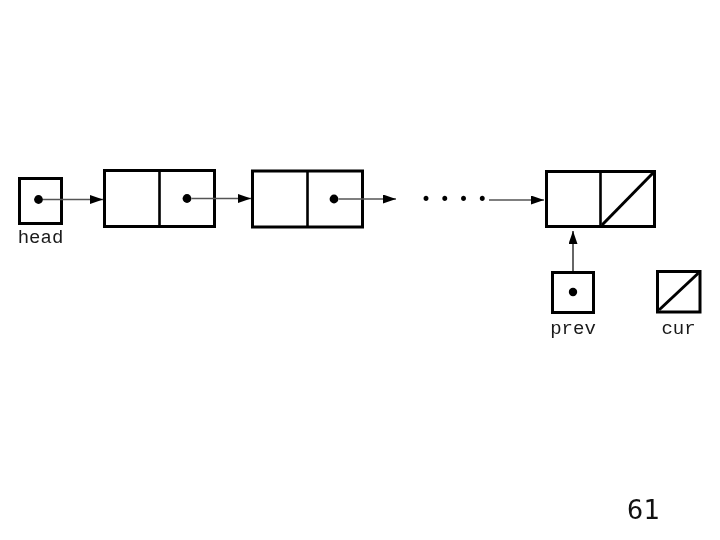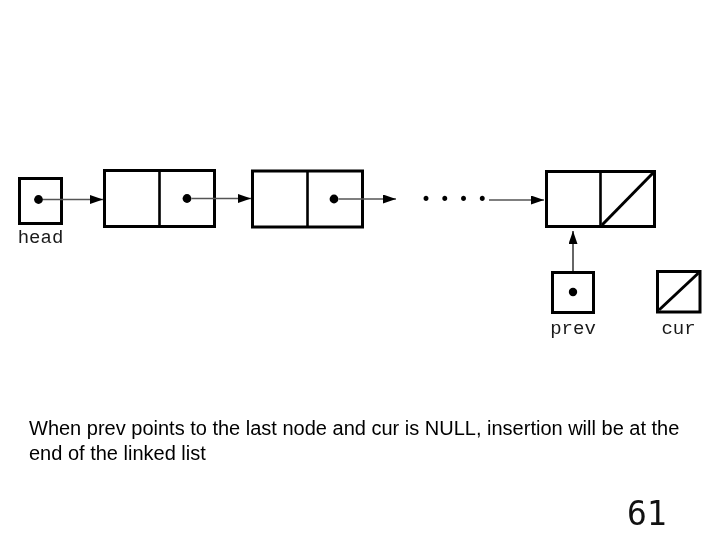--- a/index.html
+++ b/index.html
@@ -40,21 +40,21 @@
     width: 660px;
     font-size: 20px;
     line-height: 25px;
     color: #000000;
   }
   .page-number {
     position: absolute;
     left: 627px;
     top: 494px;
     font-family: "DejaVu Sans Mono", monospace;
-    font-size: 33px;
+    font-size: 27px;
     color: #111111;
   }
 </style>
 </head>
 <body>
 
 <div class="slide">
 
   <svg class="diagram-svg" viewBox="0 0 720 380">
     <defs>
@@ -89,17 +89,16 @@
     <line class="shaft-v" x1="573" y1="292" x2="573" y2="231" marker-end="url(#arrow)"></line>
     <rect class="node-rect" x="552.5" y="272.5" width="41" height="40"></rect>
     <circle class="dot" cx="573" cy="292" r="4.2"></circle>
     <text class="mono-label" x="573" y="334" text-anchor="middle">prev</text>
 
     <rect class="node-rect" x="657.5" y="271.5" width="42.5" height="40.5"></rect>
     <line class="slash" x1="659" y1="310" x2="698.5" y2="273"></line>
     <text class="mono-label" x="678.5" y="334" text-anchor="middle">cur</text>
   </svg>
 
-  <div class="caption">When prev points to the last node and cur is NULL, insertion will be at the end of the linked list</div>
 
   <div class="page-number">61</div>
 
 </div>
 
 </body></html>

